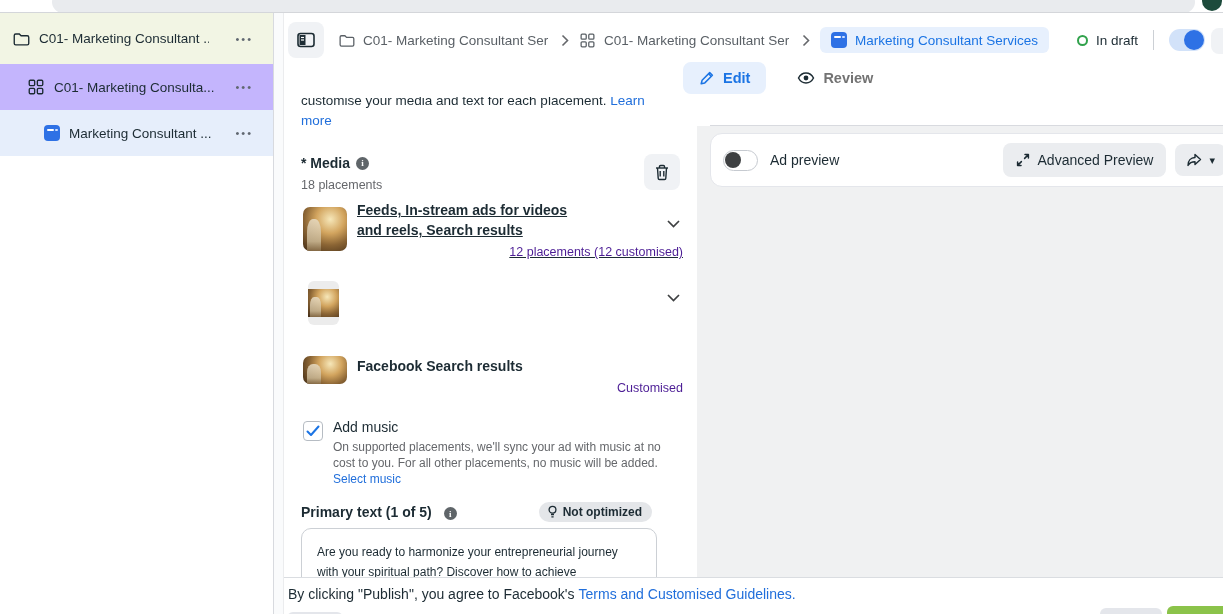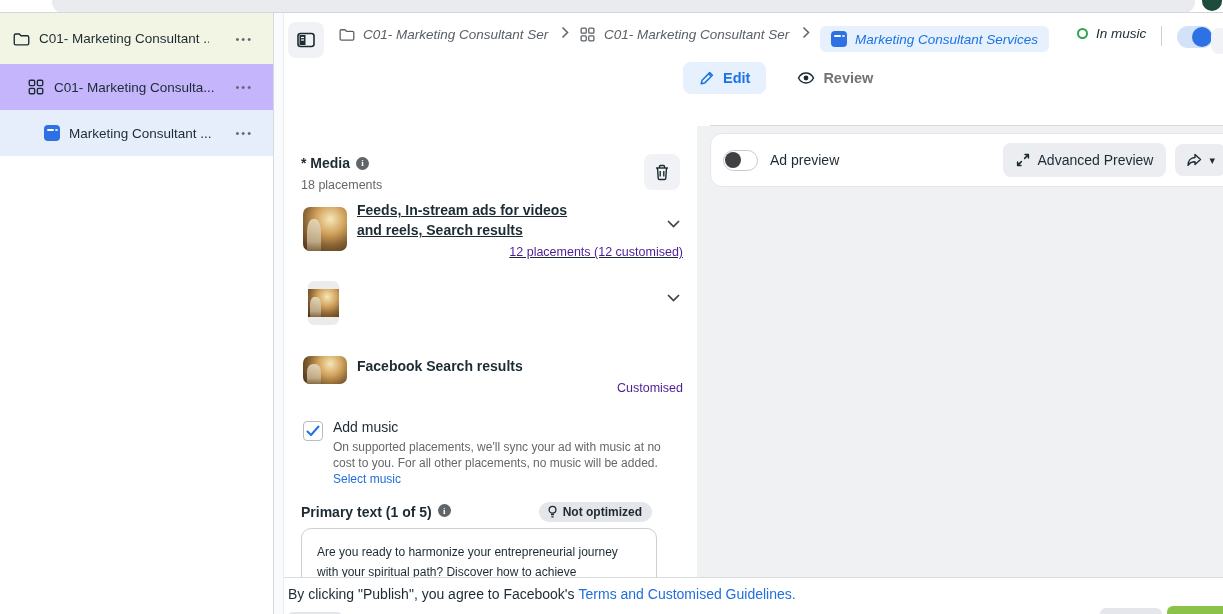--- a/index.html
+++ b/index.html
@@ -25,21 +25,21 @@
   .tree-row.lvl-ad      { height:46px; background:#e6eefb; padding-left:44px; }
   .tree-label { margin-left:9px; white-space:nowrap; overflow:hidden; max-width:170px; }
   .dots { position:absolute; right:20px; top:50%; transform:translateY(-50%); color:#606770; font-size:11px; letter-spacing:2px; cursor:pointer; }
   .icon { display:inline-flex; align-items:center; justify-content:center; }
   .ad-chip { width:16px; height:16px; border-radius:4px; background:#2e71e5; position:relative; flex:0 0 auto; }
   .ad-chip:before { content:""; position:absolute; left:3px; top:3.5px; width:7px; height:2.5px; border-radius:1px; background:#fff; }
   .ad-chip:after { content:""; position:absolute; right:2.5px; top:3.5px; width:2.5px; height:2.5px; border-radius:1px; background:#cfe0ff; }
 
   
   .panel-btn { position:absolute; left:4px; top:9px; width:36px; height:36px; border-radius:8px; background:#f0f2f5; display:flex; align-items:center; justify-content:center; cursor:pointer; }
-  .crumbs { position:absolute; left:54px; top:13px; height:28px; display:flex; align-items:flex-start;font-style:italic; }
+  .crumbs { position:absolute; left:54px; top:13px; height:28px; display:flex; align-items:center; }
   .crumb { display:flex; align-items:center; }
   .crumb-label { margin-left:8px; font-size:13.5px; color:#5a6066; white-space:nowrap; overflow:hidden; width:188px; }
   .crumb-sep { margin:0 10px; display:flex; }
   .crumb-active { display:flex; align-items:center; background:#e7f0fd; border-radius:6px; padding:5px 11px; cursor:pointer; }
   .crumb-active .crumb-label-active { margin-left:8px; font-size:13.5px; color:#1b74e4; white-space:nowrap; }
   .draft-status { display:flex; align-items:center; margin-left:28px; }
   .draft-ring { width:11px; height:11px; border:2.5px solid #31a24c; border-radius:50%; background:#fff; }
   .draft-label { margin-left:8px; font-size:13.5px; color:#1c2b33; }
   .vsep { width:1px; height:20px; background:#ccd0d5; margin:0 15px; }
   .toggle-on { width:36px; height:22px; border-radius:11px; background:#d2e2f9; position:relative; cursor:pointer; }
@@ -79,21 +79,21 @@
   .t2wrap { position:absolute; left:5px; top:7px; width:31px; height:44px; border-radius:6px; background:#ececec; overflow:hidden; }
   .t2wrap .thumb { position:absolute; left:0; top:8px; width:31px; height:28px; border-radius:0; }
   .i3 .thumb { top:7px; width:44px; height:28px; }
 
   .music { position:absolute; left:19px; top:322px; }
   .checkbox { position:absolute; left:0; top:2px; width:20px; height:20px; border:1.5px solid #b6bcc3; border-radius:4px; background:#fff; display:flex; align-items:center; justify-content:center; cursor:pointer; }
   .music-label { margin-left:30px; font-size:14px; color:#1c2b33; }
   .music-desc { margin-left:30px; margin-top:4px; width:342px; font-size:12px; line-height:16px; color:#65676b; }
   .music-link { margin-left:30px; margin-top:1px; font-size:12px; }
 
-  .primary-hdr { position:absolute; left:17px; top:407px; font-size:14px; font-weight:700; display:flex; align-items:flex-start; gap:6px; }
+  .primary-hdr { position:absolute; left:17px; top:407px; font-size:14px; font-weight:700; display:flex; align-items:flex-end; gap:12px; }
   .opt-badge { position:absolute; right:45px; top:405px; background:#e4e6e9; border-radius:12px; padding:3px 10px 3px 8px; font-size:12px; font-weight:700; color:#1c2b33; display:flex; align-items:center; gap:5px; }
   .primary-box { position:absolute; left:17px; top:431px; width:356px; height:90px; border:1px solid #ccd0d5; border-radius:10px; padding:13px 15px; }
   .primary-text { width:322px; font-size:12px; line-height:20px; color:#1c2b33; }
 
   
   .preview-divider { position:absolute; left:13px; right:0; top:28px; height:1px; background:#d8dadf; }
   .preview-bg { position:absolute; left:0; right:0; top:29px; bottom:0; background:#f0f1f2; }
   .preview-card { position:absolute; left:13px; right:-16px; top:36px; height:54px; background:#fff; border:1px solid #e4e6eb; border-radius:12px; display:flex; align-items:center; padding:0 12px; }
   .toggle-off { width:35px; height:21px; border-radius:11px; background:#fff; border:1.5px solid #c6cad0; position:relative; cursor:pointer; flex:0 0 auto; }
   .toggle-off .knob { position:absolute; left:1px; top:1px; width:16px; height:16px; border-radius:50%; background:#3e4042; }
@@ -199,21 +199,21 @@
           <svg width="8" height="13" viewBox="0 0 8 13" fill="none" stroke="#65676b" stroke-width="1.6">
               <polyline points="1.5,1.5 6.5,6.5 1.5,11.5"></polyline>
             </svg>
         </span>
         <span class="crumb-active">
           <span class="ad-chip"></span>
           <span class="crumb-label-active">Marketing Consultant Services</span>
         </span>
         <span class="draft-status">
           <span class="draft-ring"></span>
-          <span class="draft-label">In music</span>
+          <span class="draft-label">In draft</span>
         </span>
         <span class="vsep"></span>
         <span class="toggle-on">
             <span class="knob"></span>
           </span>
       </div>
       <div class="header-edge-btn"></div>
 
       <div class="tabs">
         <span class="tab tab-edit">
@@ -233,20 +233,24 @@
               </svg>
           </span>
           <span>Review</span>
         </span>
       </div>
 
       <div class="content">
 
         <div class="edit-col">
 
+          <div class="intro">
+            <span>customise your media and text for each placement.</span>
+            <a class="link">Learn more</a>
+          </div>
 
           <div class="media-label">
             <span>* Media</span>
             <span class="info-i">i</span>
           </div>
           <div class="trash-btn">
             <span class="icon">
               <svg width="18" height="19" viewBox="0 0 18 19" fill="none" stroke="#1c2b33" stroke-width="1.4">
                   <path d="M3 5h12"></path>
                   <path d="M6.5 5V3.6c0-.6.5-1.1 1.1-1.1h2.8c.6 0 1.1.5 1.1 1.1V5"></path>

